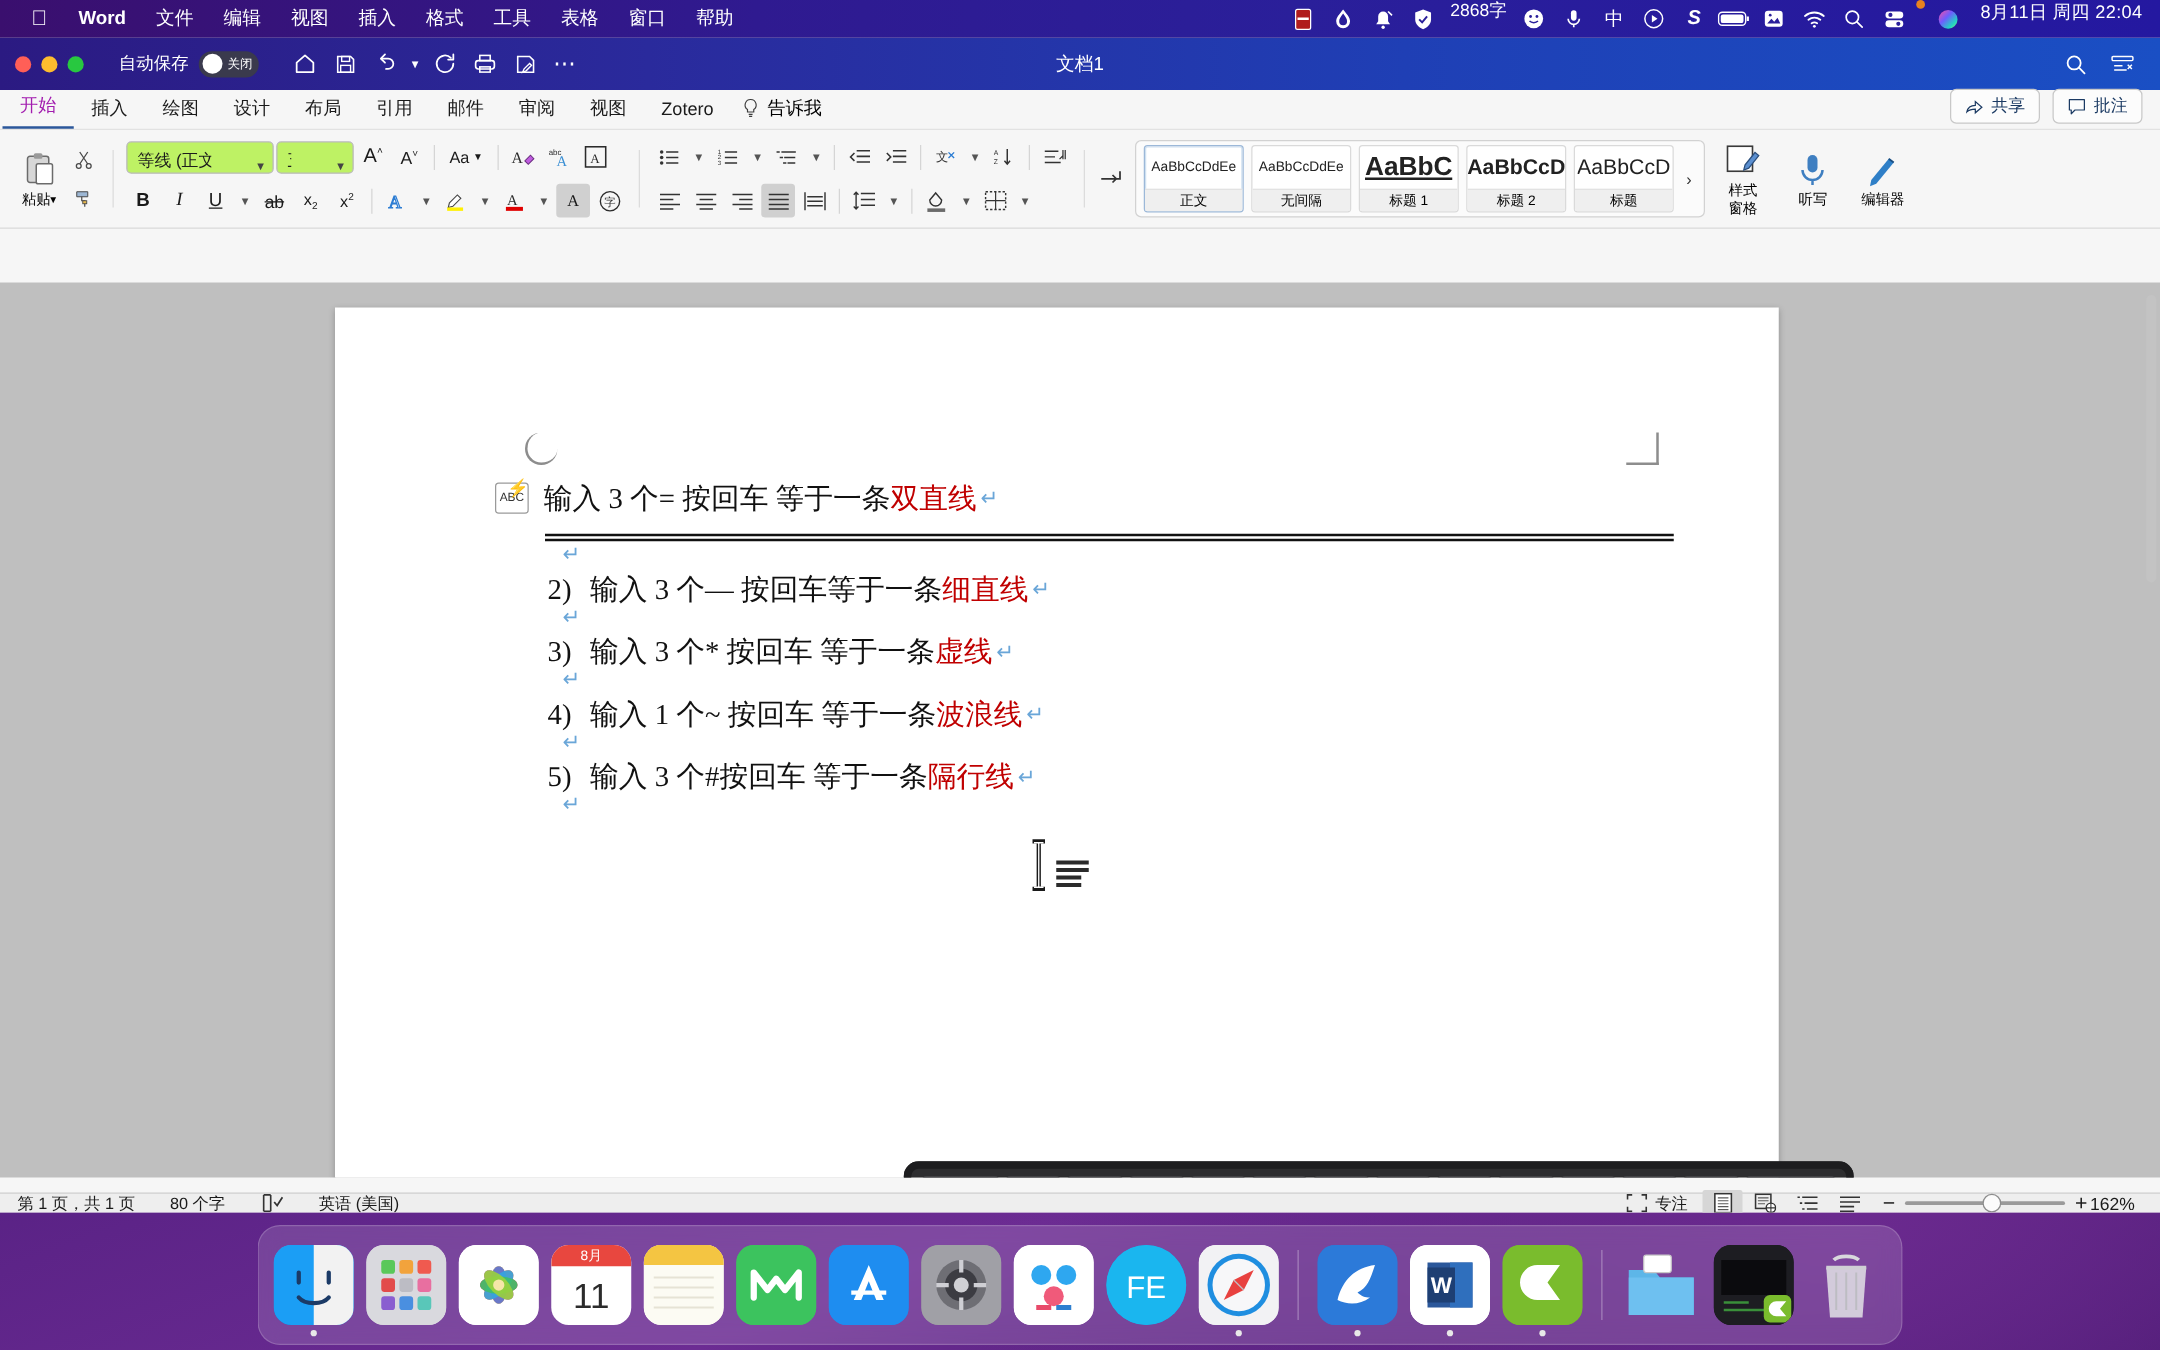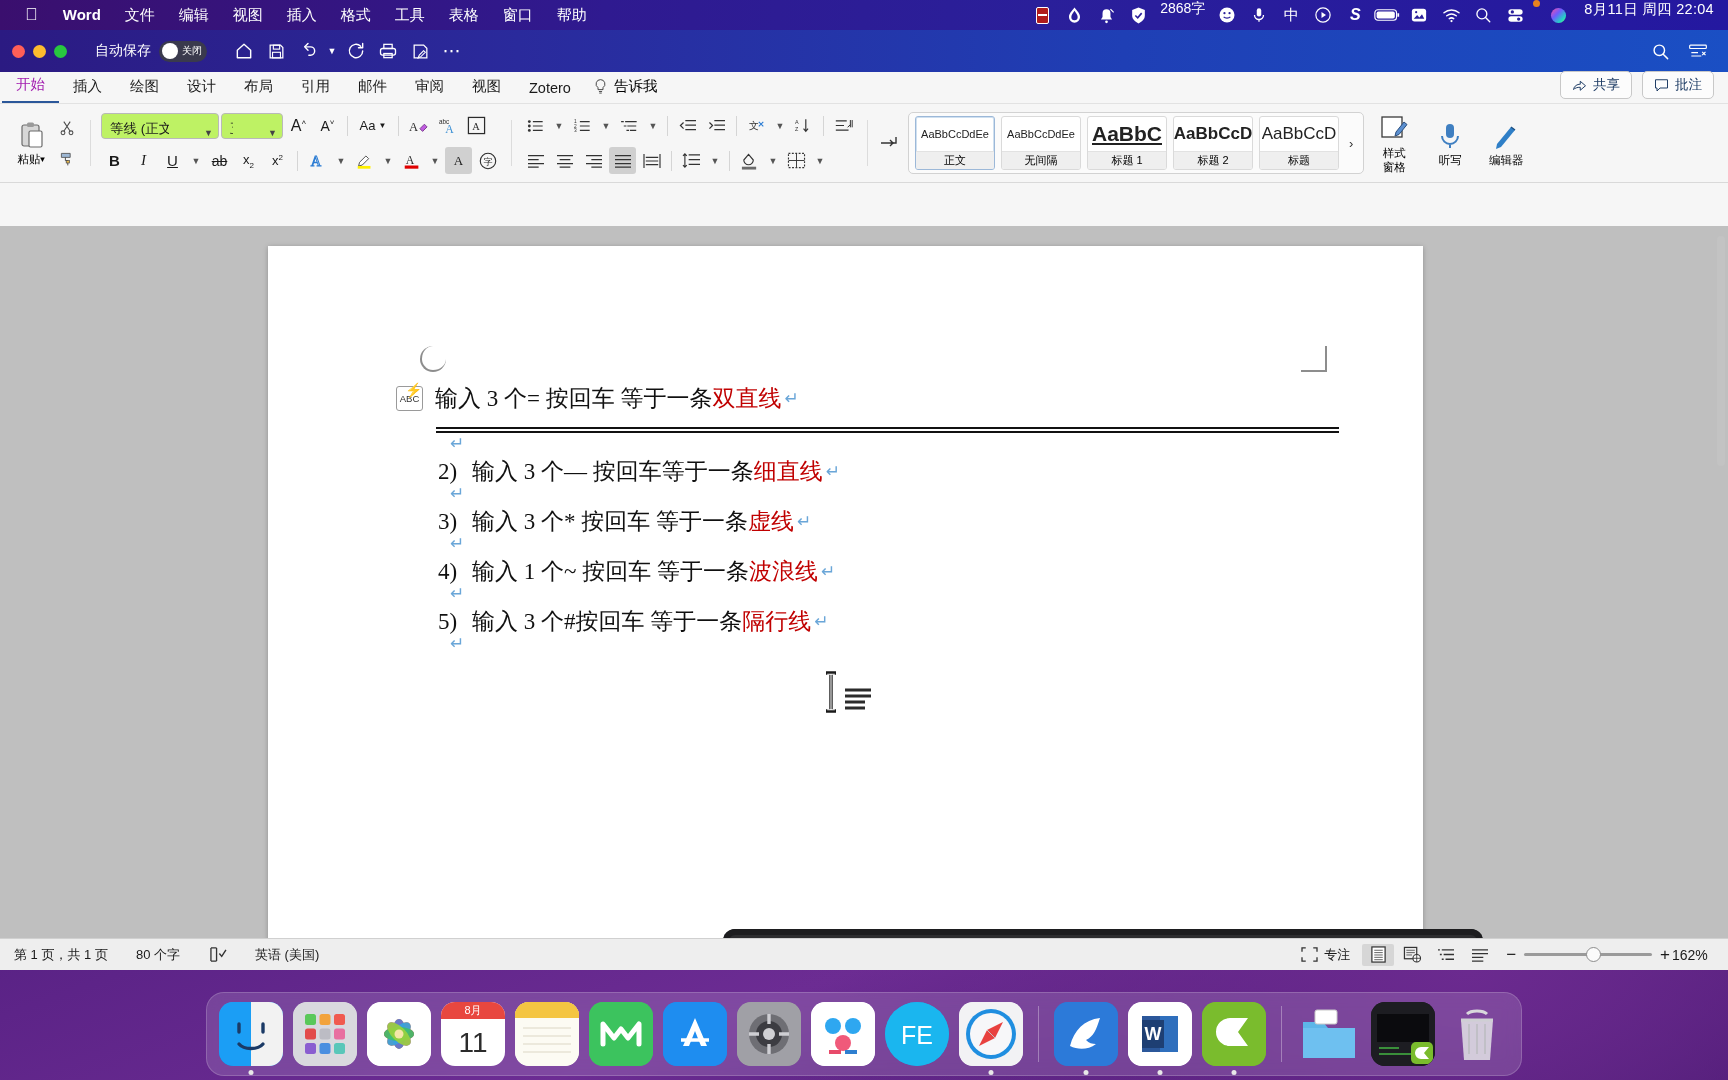--- a/index.html
+++ b/index.html
@@ -198,36 +198,36 @@
     padding: 4px 5px; font-family:"Liberation Sans",sans-serif;
   }
   .key.w15 { flex: 1.5 1 0; } .key.w18 { flex: 1.8 1 0; }
 
   
   .vscroll { position:absolute; right: 2px; top: 4px; bottom: 4px; width: 10px; }
   .vthumb { position:absolute; top: 6px; width: 8px; height: 230px; background:#c3c3c3; border-radius: 4px; right:1px;}
 
   
   .statusbar {
-    position: absolute; left:0; right:0; bottom:0; height: 32px; background:#eeeeee;
+    position: absolute; left:0; right:0; bottom:0; height: 16px; background:#eeeeee;
     border-top: 1px solid #d0d0d0; display:flex; align-items:center; font-size: 13px; color:#1a1a1a;
   }
   .sb-item { padding: 0 14px; white-space: nowrap; display:flex; align-items:center; gap:6px; }
   .sb-right { margin-left:auto; display:flex; align-items:center; gap: 2px; padding-right: 14px; }
   .sb-btn { width: 32px; height: 22px; display:flex; align-items:center; justify-content:center; border-radius:2px;}
   .sb-btn.on { background: #d6d6d6; }
   .zoom-slider { display:flex; align-items:center; gap: 8px; margin-left: 8px; }
   .zs-track { width: 128px; height: 3px; background:#9a9a9a; border-radius:2px; position:relative; }
   .zs-knob { position:absolute; left: 62px; top: -6px; width: 15px; height:15px; border-radius:50%; background:#fbfbfb; border:1px solid #8d8d8d;}
   .zoom-val { font-size: 14px; min-width: 42px; text-align:left; }
 
   
   .dock {
     position: absolute; left: 50%; transform: translateX(-50%); bottom: 4px;
-    height: 84px; display:flex; align-items:center; gap: 10px; padding: 6px 12px;
+    height: 96px; display:flex; align-items:center; gap: 10px; padding: 6px 12px;
     background: rgba(255,255,255,0.14); border: 1px solid rgba(255,255,255,0.18);
     border-radius: 18px; z-index: 60;
     backdrop-filter: blur(8px);
   }
   .dock-app { width: 64px; height: 64px; border-radius: 14px; position: relative; overflow: hidden;
      display:flex; align-items:center; justify-content:center; }
   .dock-sep { width: 1px; height: 56px; background: rgba(255,255,255,0.32); margin: 0 5px; }
   .run-dot { position:absolute; bottom: -9px; left: 50%; transform: translateX(-50%); width: 5px; height: 5px; border-radius:50%; background:#e8e8e8; }
   .dock-wrap { position: relative; display:flex; align-items:center; justify-content:center; }
 </style>
@@ -409,20 +409,21 @@
           <svg class="ic-svg" width="19" height="19" viewBox="0 0 24 24">
               <path d="M4 4h12l4 4v12H4z" fill="none" stroke="#fff" stroke-width="1.6"></path>
               <path d="M16 11l-5.5 5.5L9 20l3.5-1.5L18 13z" fill="none" stroke="#fff" stroke-width="1.4"></path>
             </svg>
         </div>
         <div class="qat-btn">
             <span style="font-size:18px;letter-spacing:1px;">⋯</span>
           </div>
       </div>
 
+      <div class="doctitle">文档1</div>
 
       <div class="tb-right">
         <div class="qat-btn">
           <svg class="ic-svg" width="19" height="19" viewBox="0 0 24 24">
               <circle cx="10.5" cy="10.5" r="6.6" fill="none" stroke="#fff" stroke-width="1.8"></circle>
               <path d="M15.4 15.4L21 21" stroke="#fff" stroke-width="1.8" stroke-linecap="round"></path>
             </svg>
         </div>
         <div class="qat-btn">
           <svg class="ic-svg" width="20" height="18" viewBox="0 0 24 20">

